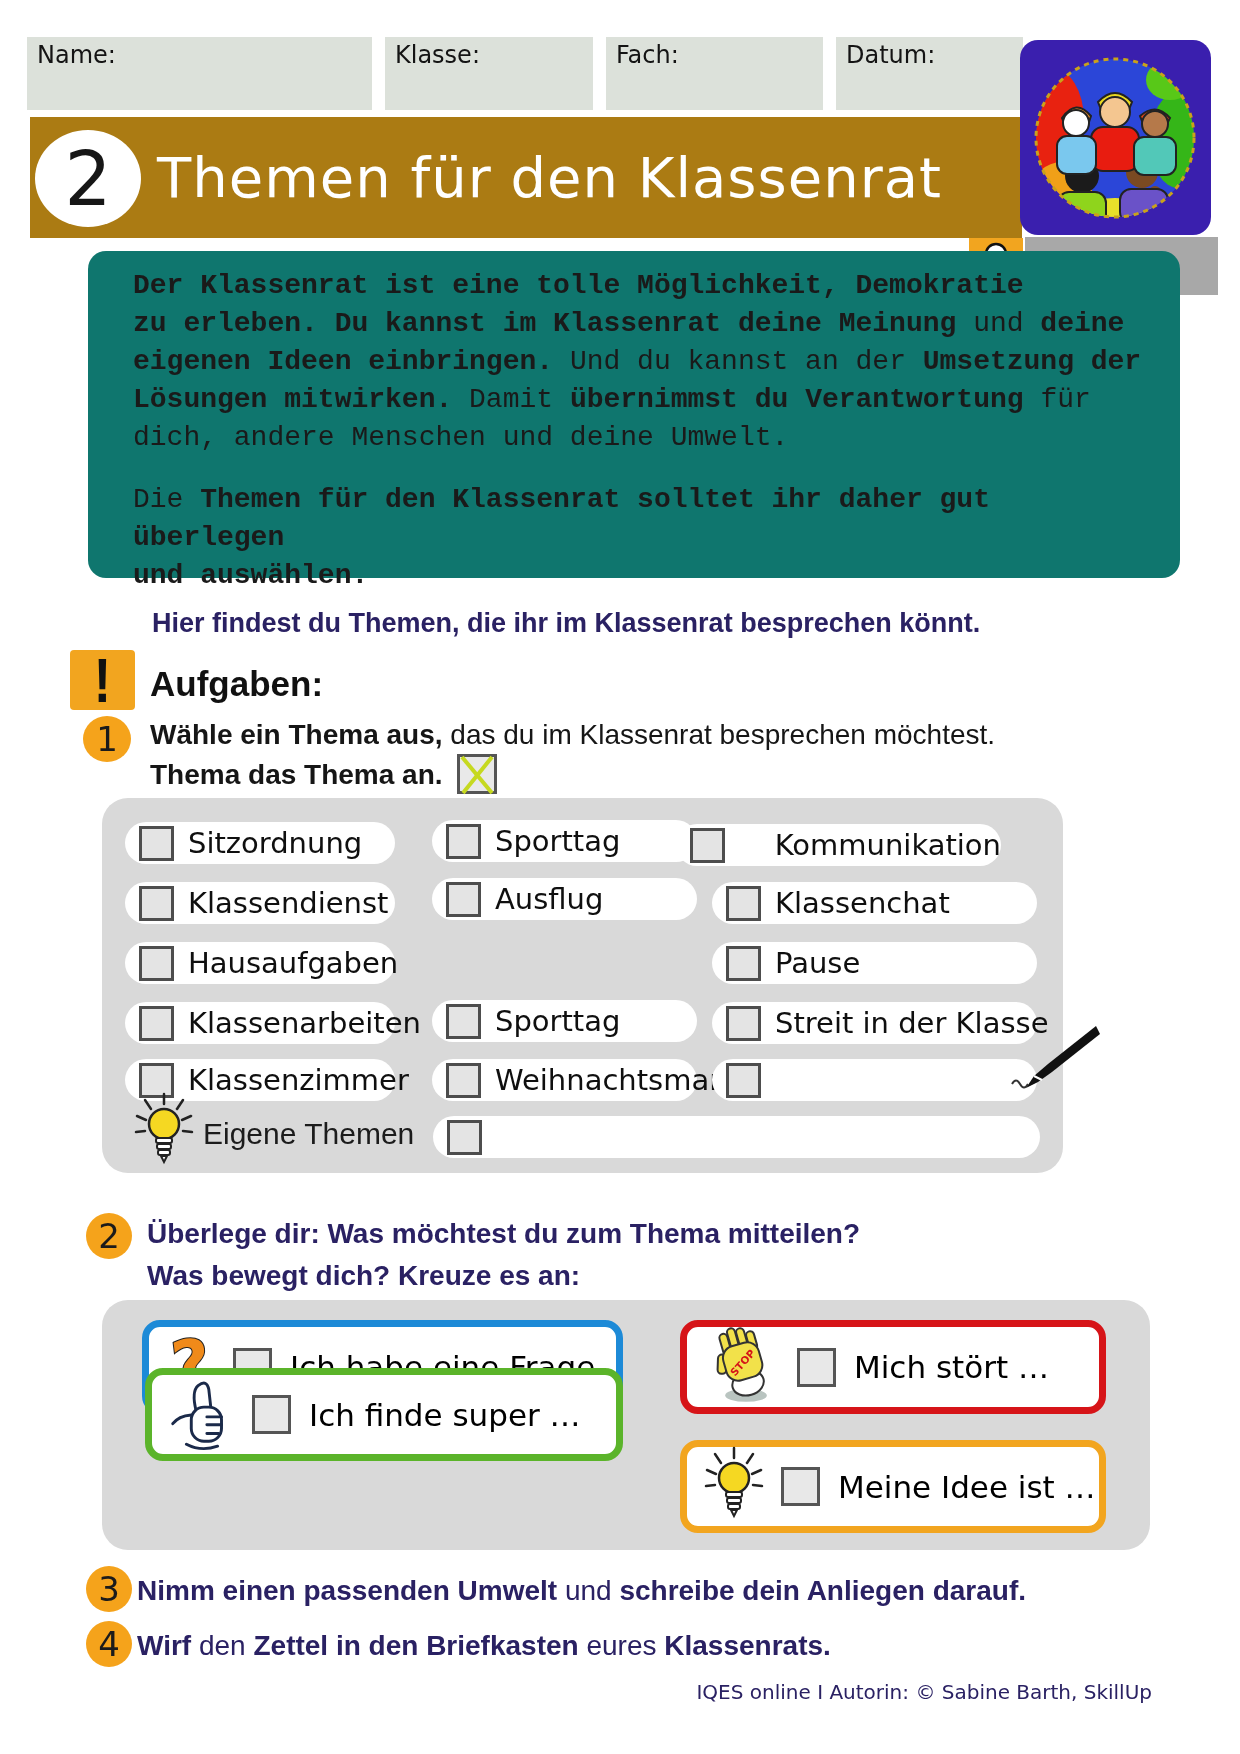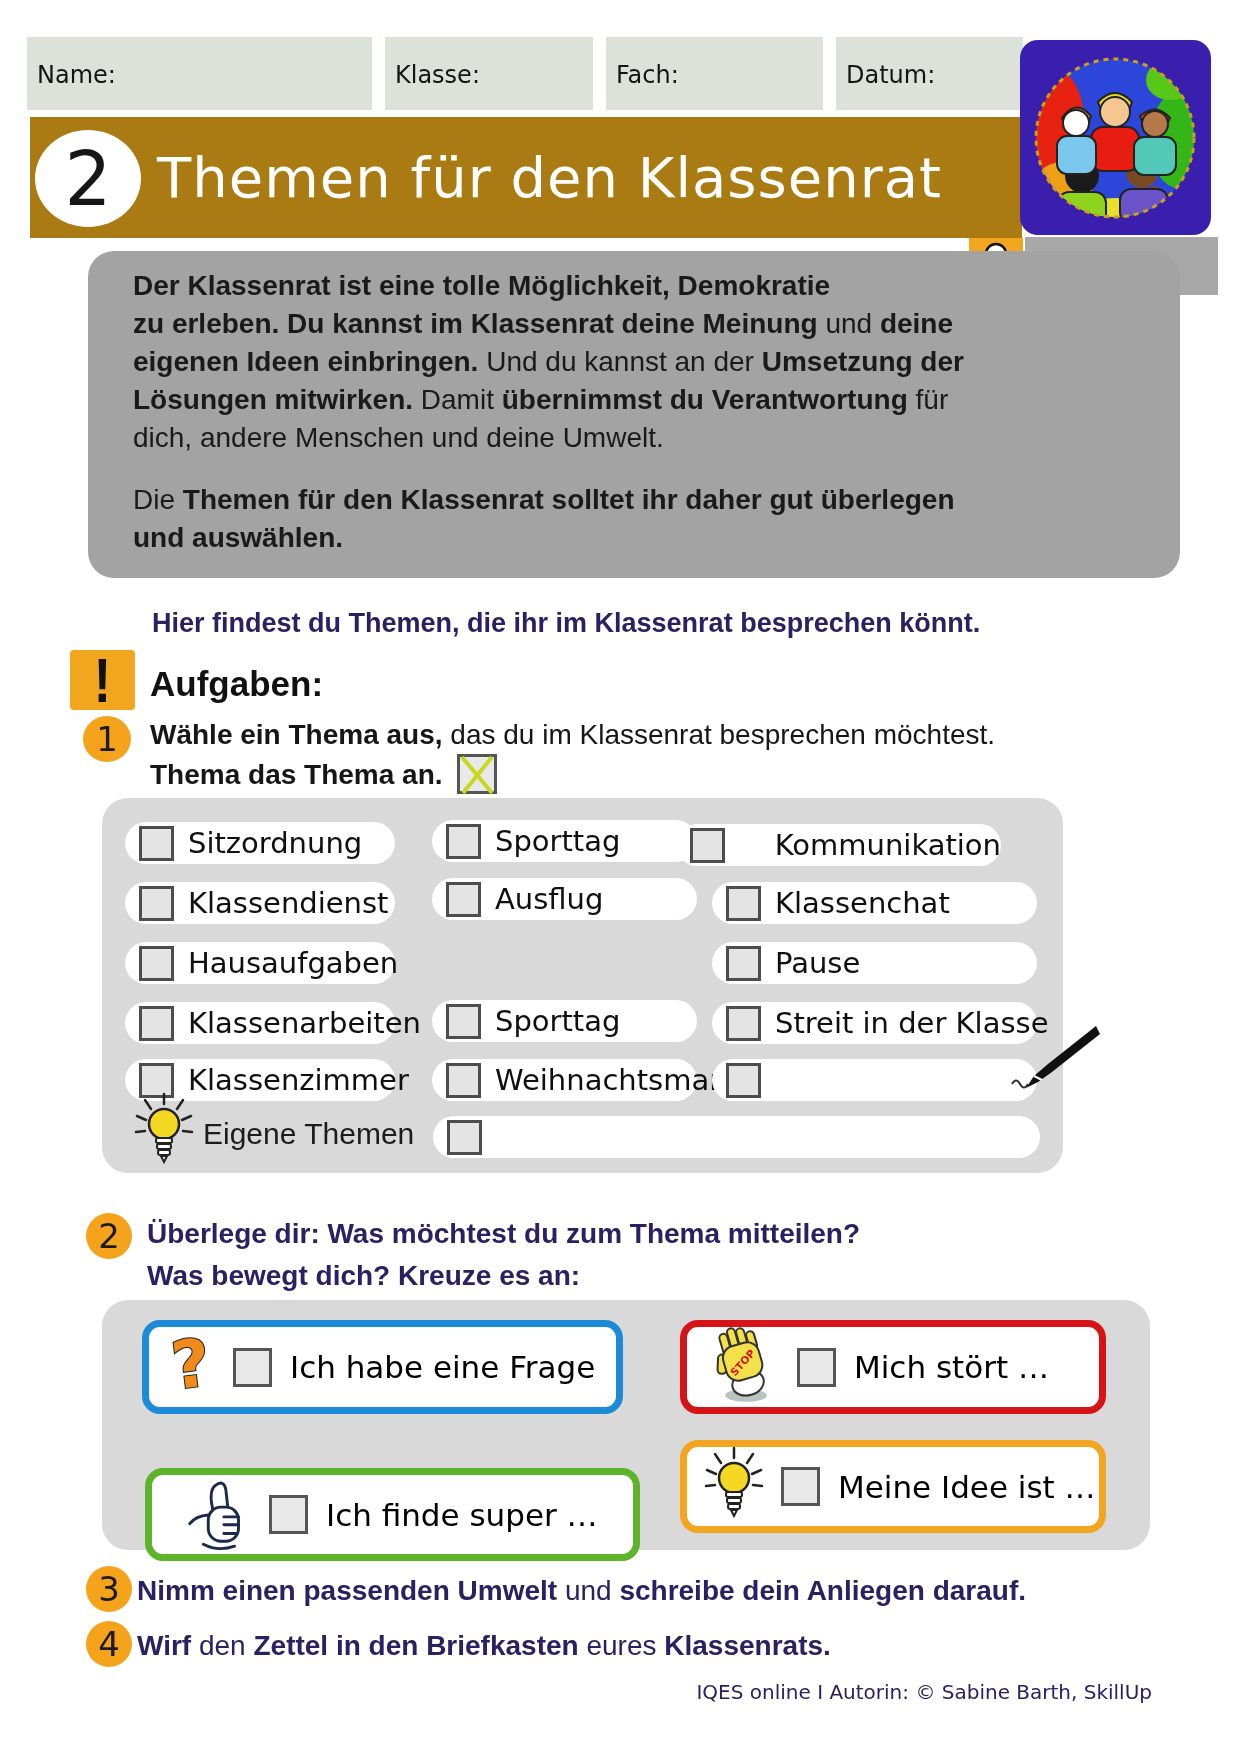--- a/index.html
+++ b/index.html
@@ -2,39 +2,39 @@
 <html lang="de"><head>
 <meta charset="utf-8">
 <style>
   html,body{margin:0;padding:0;background:#fff;}
   .page{position:relative;width:1240px;height:1754px;margin:0 auto;background:#ffffff;
         font-family:"Liberation Sans",sans-serif;overflow:hidden;}
   .abs{position:absolute;}
 
   
   .hfield{position:absolute;top:37px;height:73px;background:#dce1da;}
-  .hfield .lbl{display:block;padding:24px 0 0 10px;font-size:24px;color:#141414;
+  .hfield .lbl{display:block;padding:4px 0 0 10px;font-size:24px;color:#141414;
                font-family:"DejaVu Sans",sans-serif;}
 
   
   .titlebar{position:absolute;left:30px;top:117px;width:992px;height:121px;background:#ab7b13;}
   .num2circle{position:absolute;left:35px;top:130px;width:106px;height:97px;background:#fff;
               border-radius:50%;display:flex;align-items:center;justify-content:center;
               font-family:"DejaVu Sans",sans-serif;font-size:74px;color:#161616;}
   .maintitle{position:absolute;left:157px;top:117px;height:121px;display:flex;align-items:center;
              color:#ffffff;font-size:56px;letter-spacing:1px;font-family:"DejaVu Sans",sans-serif;}
 
   
   .kidsimg{position:absolute;left:1020px;top:40px;width:191px;height:195px;}
   .graystrip{position:absolute;left:1025px;top:237px;width:193px;height:58px;background:#a8a8a8;}
   .personicon{position:absolute;left:969px;top:238px;width:54px;height:54px;background:#f2a51f;}
 
   
-  .introbox{position:absolute;left:88px;top:251px;width:1092px;height:327px;background:#a3a3a3;
-            border-radius:26px;}
+  .introbox{position:absolute;left:88px;top:251px;width:1092px;height:327px;background:#0f766e;
+            border-radius:18px;font-family:Liberation Mono, monospace;}
   .introtext{position:absolute;left:45px;top:16px;width:1010px;font-size:28px;line-height:38px;
              color:#1a1a1a;}
   .introtext p{margin:0 0 24px 0;}
   .seg-b{font-weight:bold;}
   .seg-r{font-weight:normal;}
 
   .subhead{position:absolute;left:152px;top:608px;font-size:27px;font-weight:bold;color:#2a2163;}
 
   .exclbox{position:absolute;left:70px;top:650px;width:65px;height:60px;background:#f2a51f;
            border-radius:4px;display:flex;align-items:center;justify-content:center;}
@@ -293,21 +293,21 @@
           <rect x="60" y="12" width="10" height="24" rx="5" fill="#f2e14a" stroke="#333" stroke-width="2.5"></rect>
           <rect x="24" y="24" width="46" height="44" rx="15" fill="#f2e14a" stroke="#333" stroke-width="2.5"></rect>
           <text x="47" y="52" text-anchor="middle" font-size="13" font-weight="bold" font-family="DejaVu Sans, sans-serif" fill="#d61418" transform="rotate(-32 47 48)">STOP</text>
         </g>
       </svg>
     </span>
     <span class="cb2"></span>
     <span class="card-label">Mich stört …</span>
   </div>
 
-  <div class="card card-green" style="left:145px;top:1468px;width:464px;height:79px;padding-left:17px;">
+  <div class="card card-green" style="left:145px;top:1368px;width:464px;height:79px;">
     <span class="icon">
       <svg width="72" height="78" viewBox="0 0 72 80">
         <g fill="#fff" stroke="#1b2a4a" stroke-width="3" stroke-linecap="round">
           <path d="M30 38 q-5 -20 2 -26 q9 -7 11 4 l2 18"></path>
           <rect x="25" y="34" width="31" height="35" rx="13"></rect>
           <path d="M56 44 h-15 M56 52 h-15 M53 61 h-12" fill="none"></path>
           <path d="M25 42 q-13 1 -19 9" fill="none"></path>
           <path d="M20 72 q15 8 32 2" fill="none"></path>
         </g>
       </svg>

